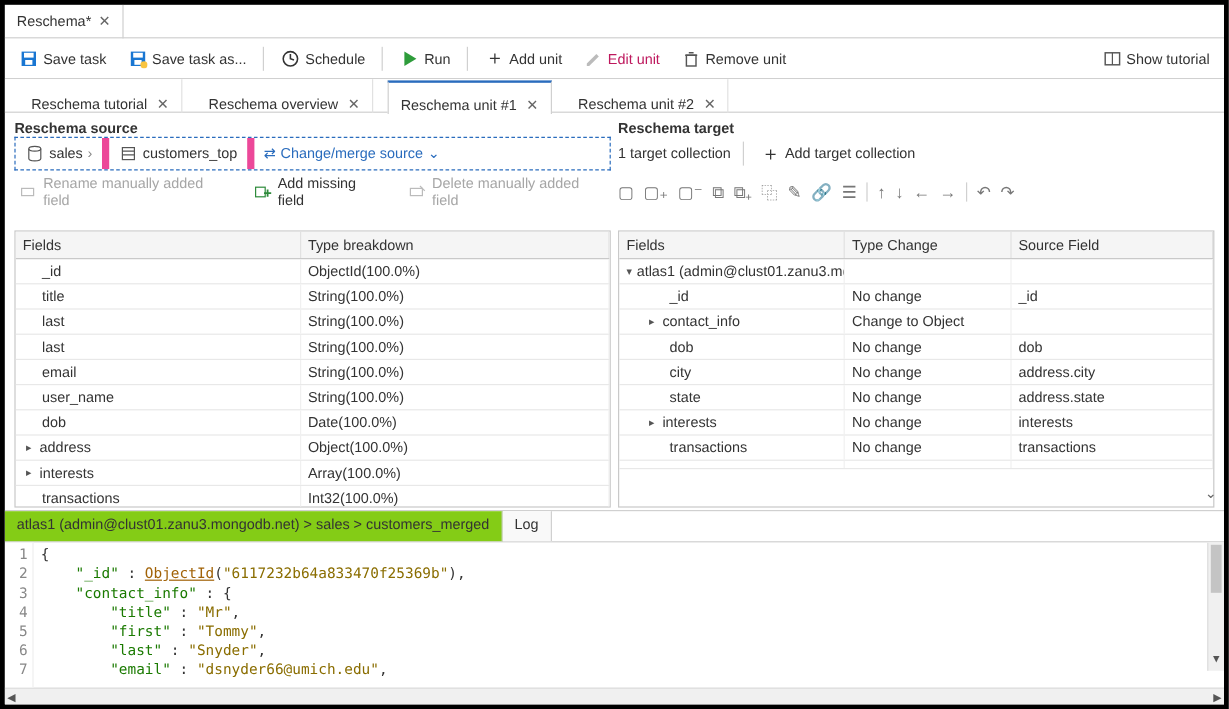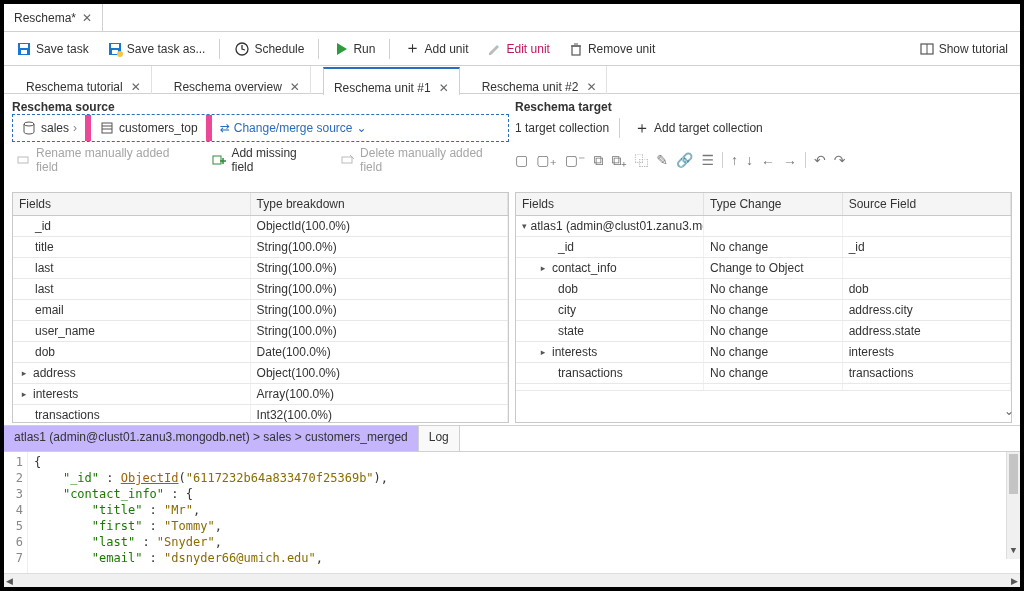--- a/index.html
+++ b/index.html
@@ -36,21 +36,21 @@
 .sfields-col1 { width:52%; }
 .tfields-col0 { width:38%; display:flex; align-items:center; gap:4px; }
 .tfields-col1 { width:28%; }
 .tfields-col2 { width:34%; }
 .indent0 { padding-left:6px !important; }
 .indent1 { padding-left:22px !important; }
 .indent2 { padding-left:42px !important; }
 .expander { color:#555; font-size:9px; display:inline-block; width:10px; text-align:center; }
 .output { border-top:1px solid #d0d0d0; margin-top:2px; background:#fff; height:162px; display:flex; flex-direction:column; }
 .outtabs { display:flex; align-items:stretch; border-bottom:1px solid #d0d0d0; height:26px; }
-.outtab { padding:4px 10px; border-right:1px solid #d0d0d0; background:#c4b5fd; cursor:default; }
+.outtab { padding:4px 10px; border-right:1px solid #d0d0d0; background:#84cc16; cursor:default; }
 .outtab.plain { background:#f9f9f9; }
 .code { flex:1; overflow:hidden; display:flex; font-family:Consolas,monospace; font-size:12px; position:relative; }
 .gutter { width:24px; background:#fff; color:#888; text-align:right; padding:2px 4px 0 0; border-right:1px solid #eee; line-height:16px; }
 .codebody { padding:2px 0 0 6px; line-height:16px; white-space:pre; flex:1; overflow:hidden; }
 .k-key { color:#1a7a00; }
 .k-str { color:#8a6d00; }
 .k-fn  { color:#a16207;text-decoration:underline; }
 .chev-collapse { position:absolute; right:6px; top:-22px; color:#666; cursor:pointer; }
 .vscroll { position:absolute; right:0; top:0; bottom:14px; width:14px; background:#f0f0f0; border-left:1px solid #ddd; }
 .vscroll .thumb { position:absolute; left:2px; right:2px; top:2px; height:40px; background:#c4c4c4; }

